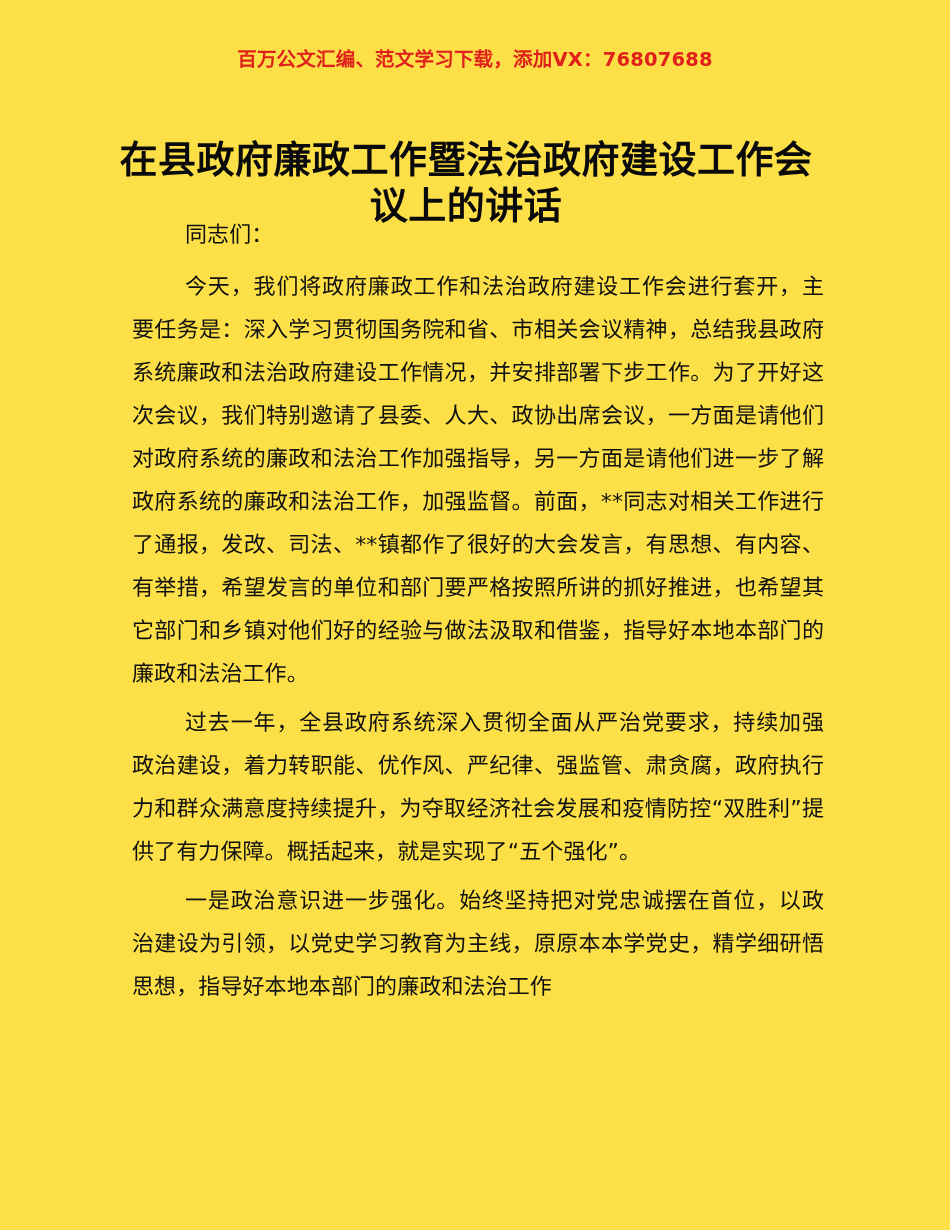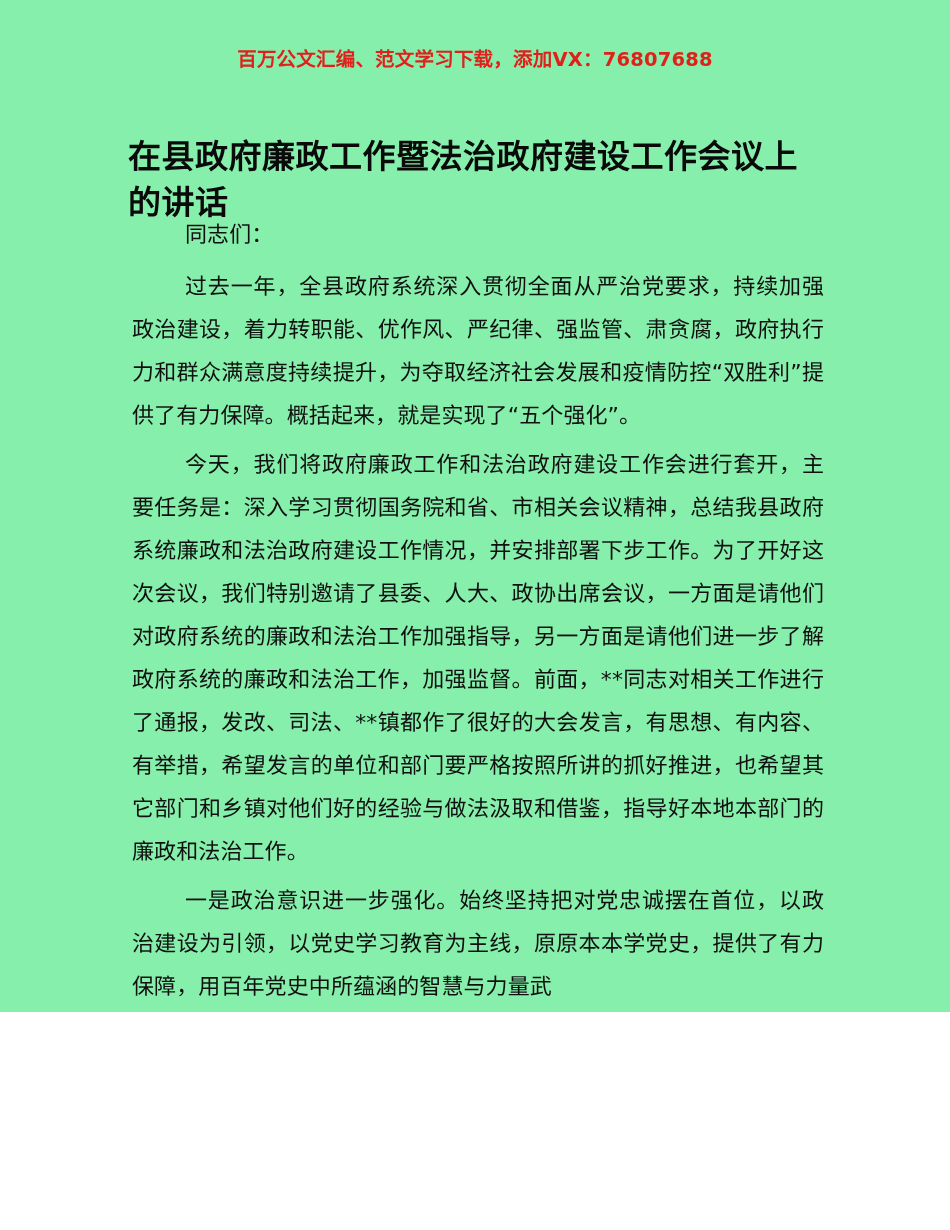--- a/index.html
+++ b/index.html
@@ -12,23 +12,23 @@
     height: 1230px;
     background: #ffffff;
     font-family: "DejaVu Sans", "Liberation Sans", sans-serif;
     overflow: hidden;
     position: relative;
   }
 
   .page {
     position: relative;
     width: 950px;
-    height: 1012px;
+    height: 1230px;
     box-sizing: border-box;
-    background: #86efac;
+    background: #fde047;
     overflow: hidden;
   }
 
   
   .promo-header {
     position: absolute;
     top: 47px;
     left: 0;
     width: 950px;
     text-align: center;
@@ -38,23 +38,24 @@
     letter-spacing: 0.2px;
     line-height: 1.3;
     white-space: nowrap;
     font-family: "DejaVu Sans", "Liberation Sans", sans-serif;
   }
 
   
   .doc-title {
     position: absolute;
     top: 112px;
-    left: 128px;
+    left: 116px;
     width: 700px;
-    font-size: 33px;
+    text-align: center;
+    font-size: 38px;
     font-weight: 700;
     line-height: 46px;
     color: #0a0a0a;
     letter-spacing: 0.5px;
     font-family: "DejaVu Sans", "Liberation Sans", sans-serif;
   }
 
   
   .doc-body {
     position: absolute;
@@ -88,18 +89,18 @@
 <body>
 
 <div class="page">
 
   <div class="promo-header">百万公文汇编、范文学习下载，添加VX：76807688</div>
 
   <h1 class="doc-title">在县政府廉政工作暨法治政府建设工作会议上的讲话</h1>
 
   <div class="doc-body">
     <p class="para salutation">同志们：</p>
+    <p class="para">今天，我们将政府廉政工作和法治政府建设工作会进行套开，主要任务是：深入学习贯彻国务院和省、市相关会议精神，总结我县政府系统廉政和法治政府建设工作情况，并安排部署下步工作。为了开好这次会议，我们特别邀请了县委、人大、政协出席会议，一方面是请他们对政府系统的廉政和法治工作加强指导，另一方面是请他们进一步了解政府系统的廉政和法治工作，加强监督。前面，**同志对相关工作进行了通报，发改、司法、**镇都作了很好的大会发言，有思想、有内容、有举措，希望发言的单位和部门要严格按照所讲的抓好推进，也希望其它部门和乡镇对他们好的经验与做法汲取和借鉴，指导好本地本部门的廉政和法治工作。</p>
     <p class="para">过去一年，全县政府系统深入贯彻全面从严治党要求，持续加强政治建设，着力转职能、优作风、严纪律、强监管、肃贪腐，政府执行力和群众满意度持续提升，为夺取经济社会发展和疫情防控“双胜利”提供了有力保障。概括起来，就是实现了“五个强化”。</p>
-    <p class="para">今天，我们将政府廉政工作和法治政府建设工作会进行套开，主要任务是：深入学习贯彻国务院和省、市相关会议精神，总结我县政府系统廉政和法治政府建设工作情况，并安排部署下步工作。为了开好这次会议，我们特别邀请了县委、人大、政协出席会议，一方面是请他们对政府系统的廉政和法治工作加强指导，另一方面是请他们进一步了解政府系统的廉政和法治工作，加强监督。前面，**同志对相关工作进行了通报，发改、司法、**镇都作了很好的大会发言，有思想、有内容、有举措，希望发言的单位和部门要严格按照所讲的抓好推进，也希望其它部门和乡镇对他们好的经验与做法汲取和借鉴，指导好本地本部门的廉政和法治工作。</p>
-    <p class="para">一是政治意识进一步强化。始终坚持把对党忠诚摆在首位，以政治建设为引领，以党史学习教育为主线，原原本本学党史，提供了有力保障，用百年党史中所蕴涵的智慧与力量武</p>
+    <p class="para">一是政治意识进一步强化。始终坚持把对党忠诚摆在首位，以政治建设为引领，以党史学习教育为主线，原原本本学党史，精学细研悟思想，指导好本地本部门的廉政和法治工作</p>
   </div>
 
 </div>
 
 </body></html>

